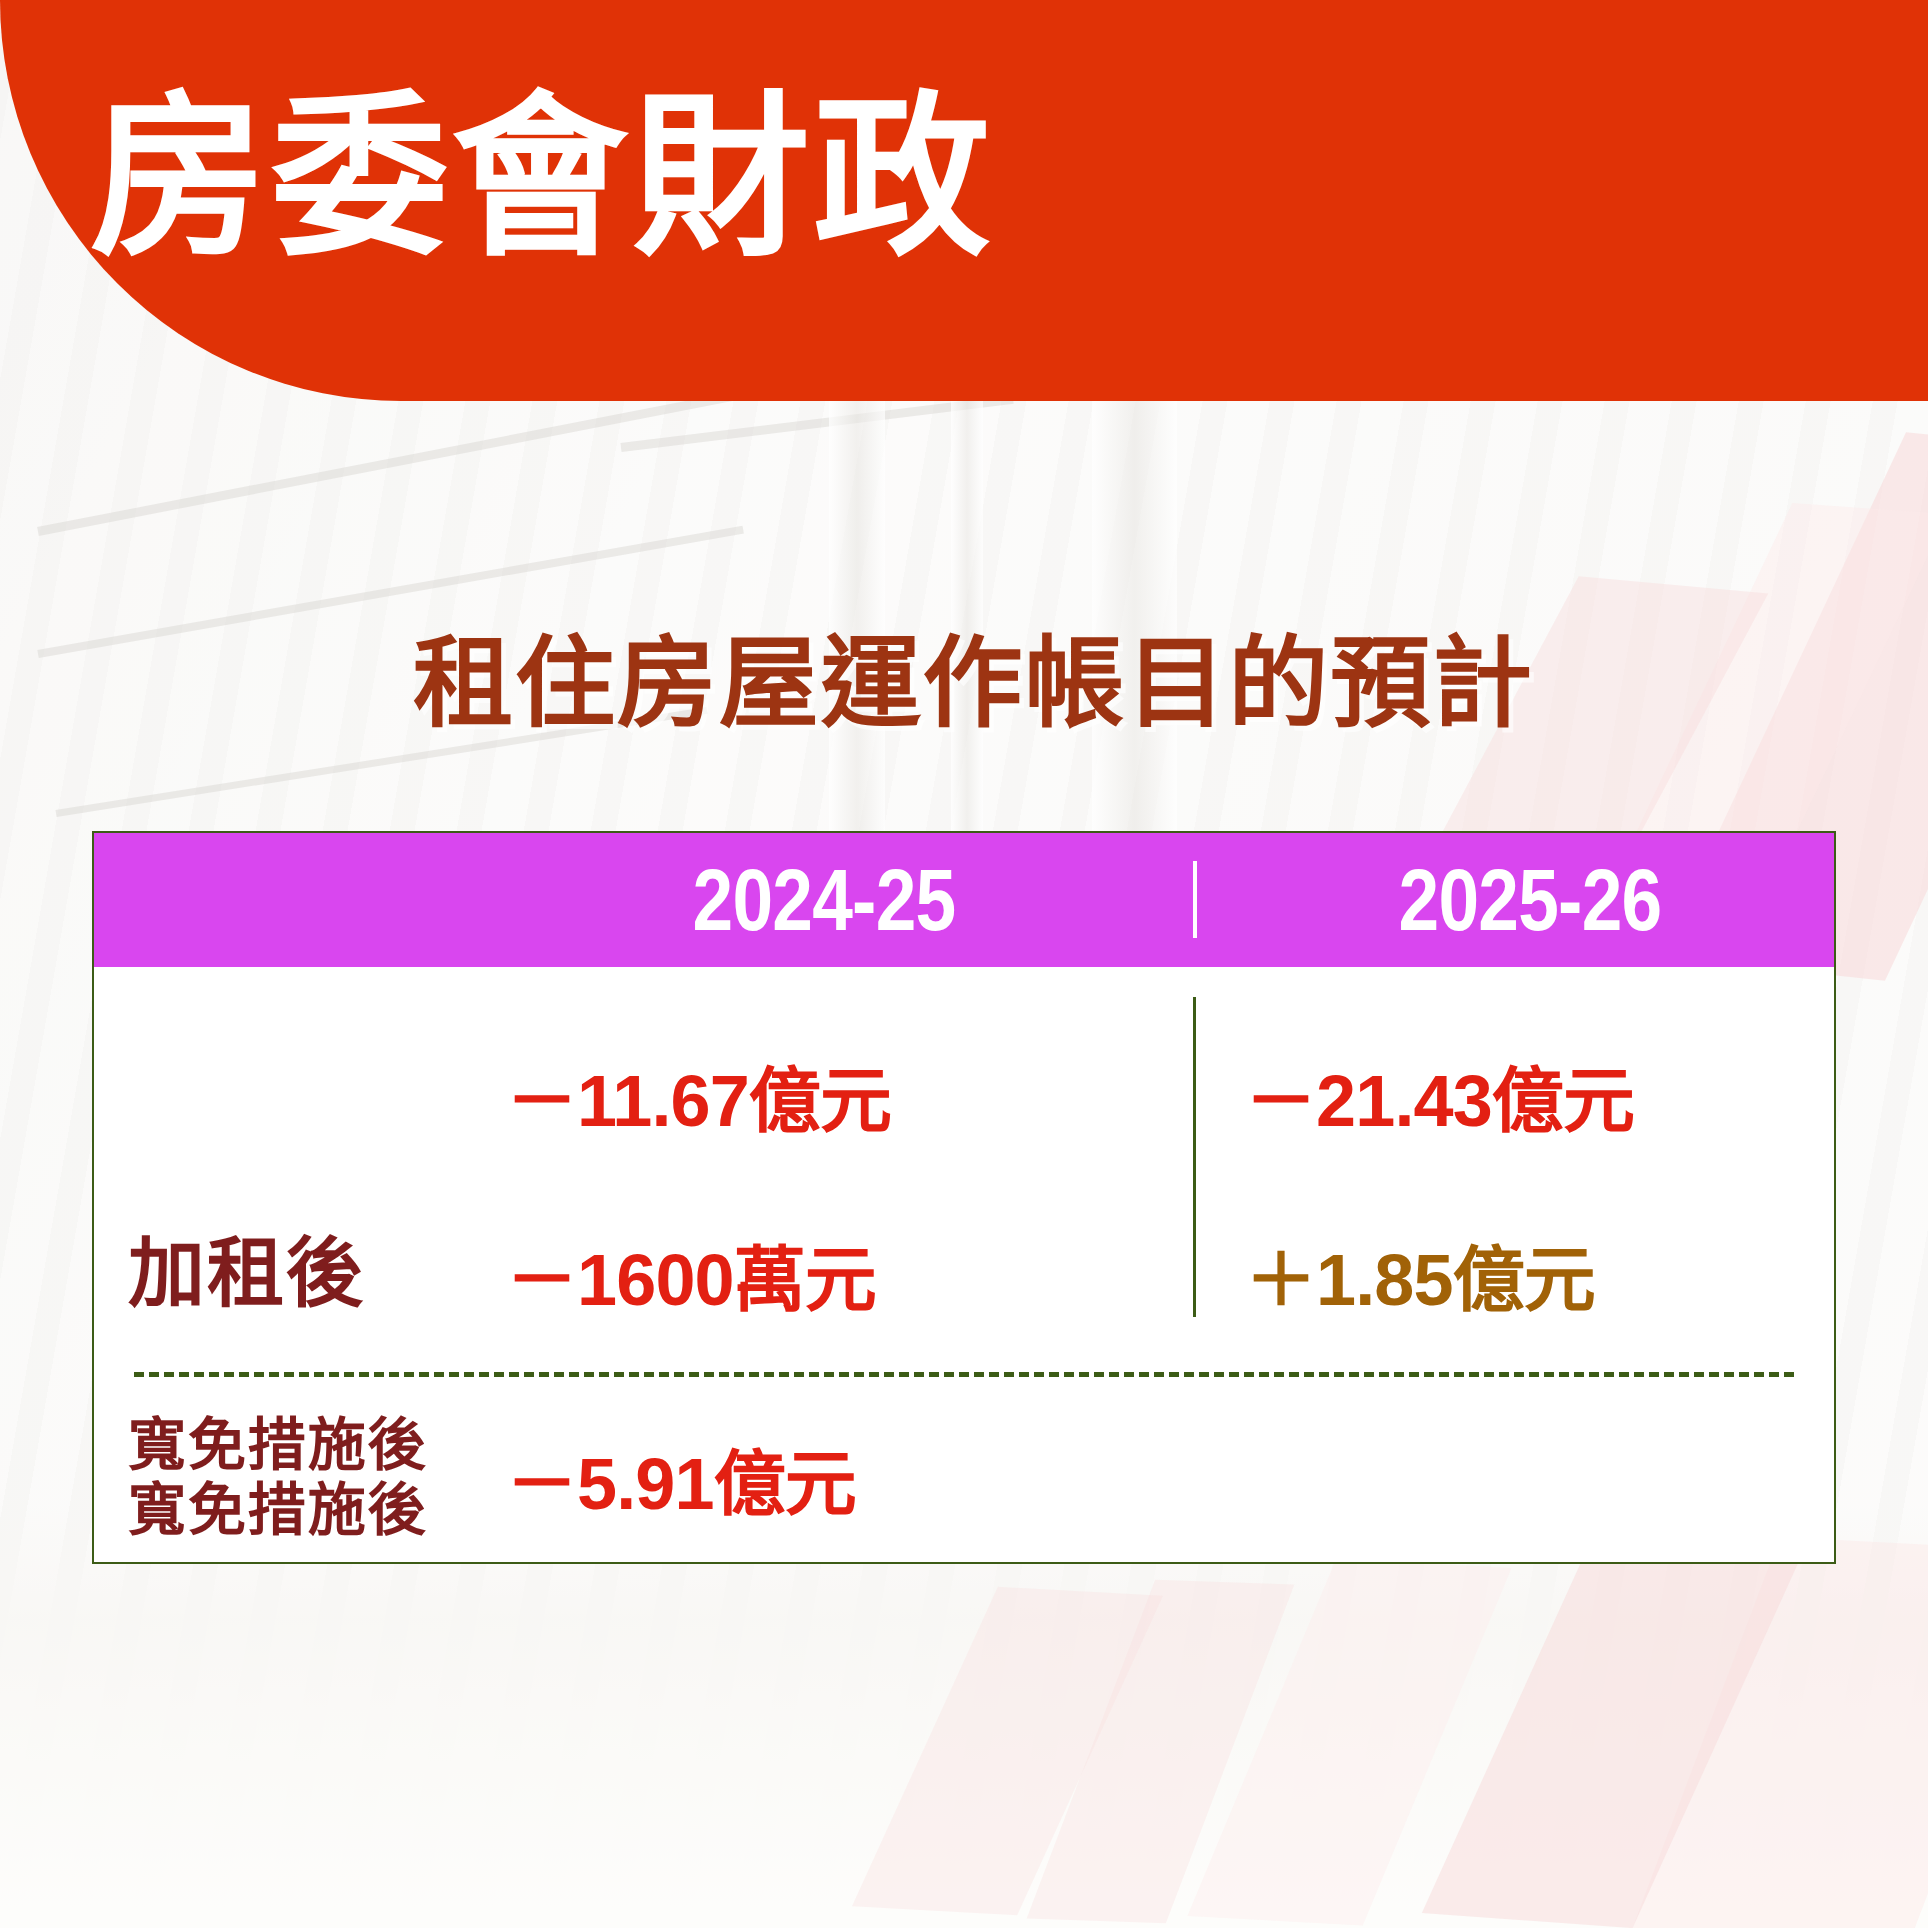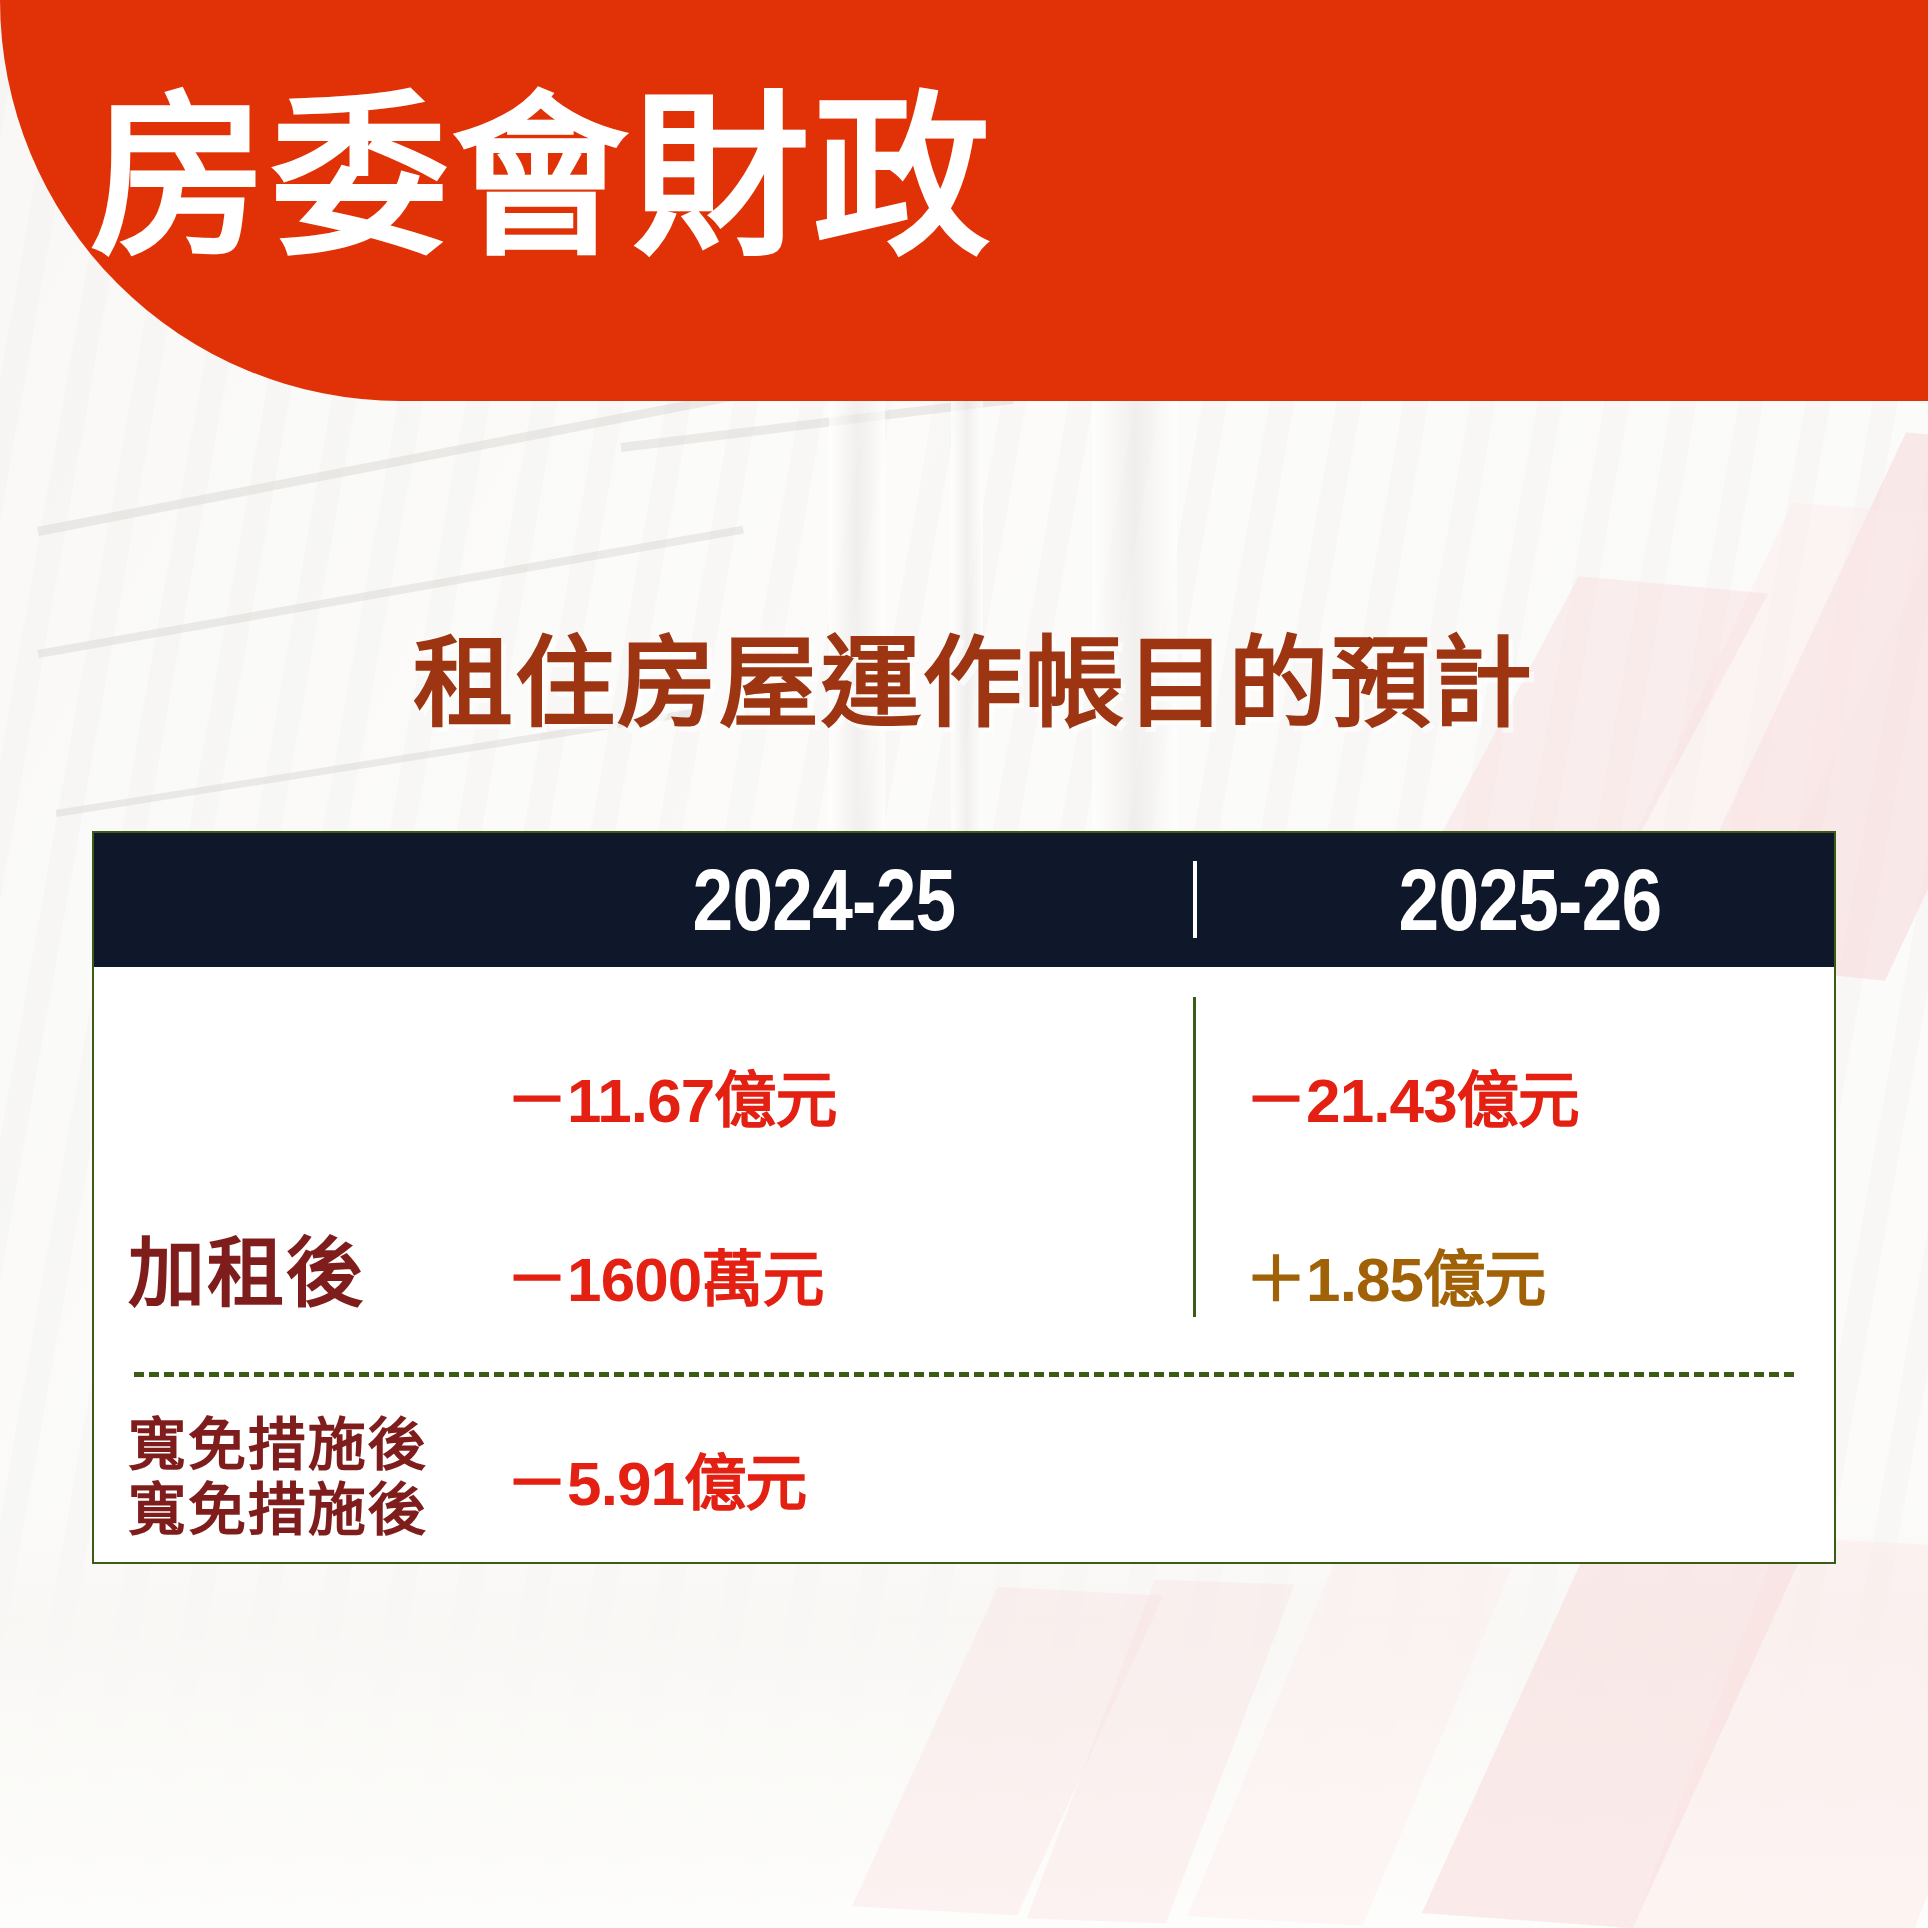--- a/index.html
+++ b/index.html
@@ -133,21 +133,21 @@
     width: 1744px;
     height: 733px;
     border: 2.8px solid #3c5c16;
     background: #ffffff;
     box-sizing: border-box;
     z-index: 6;
   }
   .thead {
     position: relative;
     height: 134px;
-    background: #0f172a;
+    background: #d946ef;
     display: flex;
     align-items: center;
   }
   .th-divider {
     position: absolute;
     left: 1099px;
     top: 28px;
     width: 3.8px;
     height: 77px;
     background: #ffffff;
@@ -210,21 +210,21 @@
     white-space: nowrap;
   }
   .rlabel.two-line { font-size: 58px; line-height: 1.12; }
   .c-green  { color: #2f5210; }
   .c-orange { color: #7f1d1d; }
   .c-red    { color: #e32012; }
   .c-pos    { color: #a16207; }
 
   .val {
     position: absolute;
-    font-size: 62px;
+    font-size: 72px;
     font-weight: 900;
     letter-spacing: -0.9px;
     white-space: nowrap;
     text-shadow: 3.8px 3.8px 0 rgba(255,255,255,0.55);
   }
   .val.v1 { left: 412px; }
   .val.v2 { left: 1151px; }
   .val.v3 { left: 412px; }
 
   

